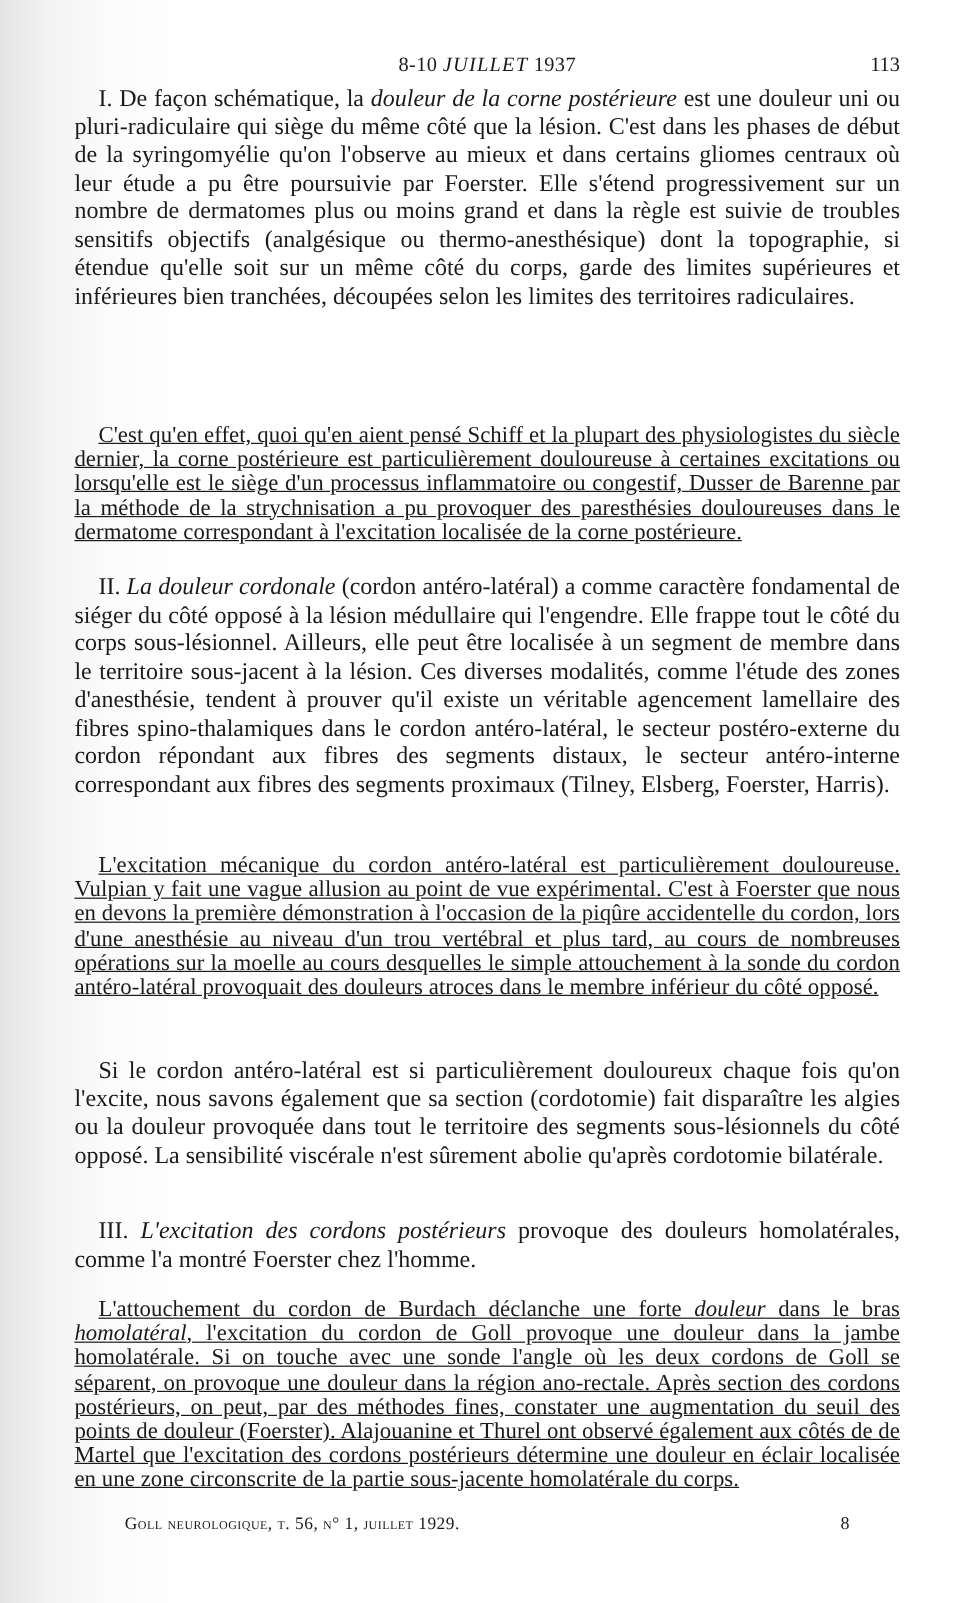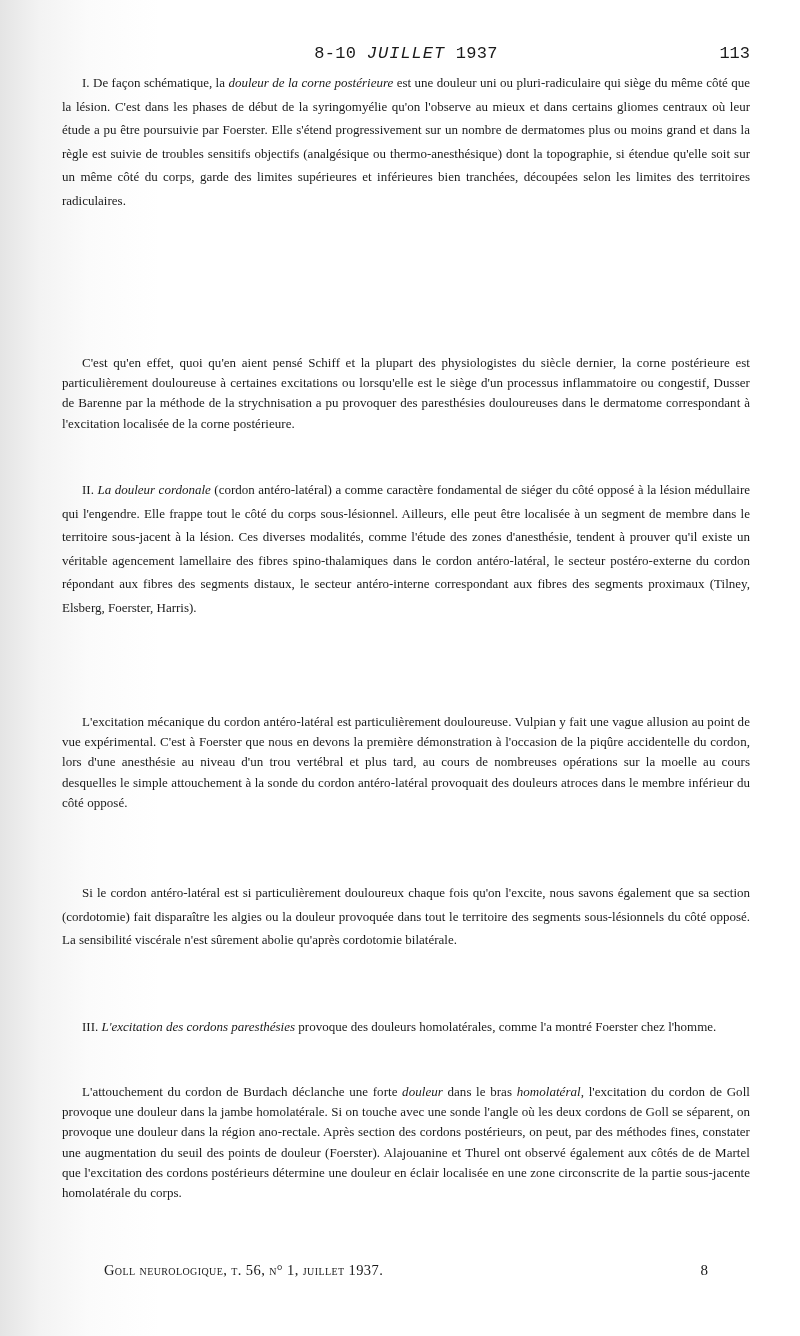--- a/index.html
+++ b/index.html
@@ -7,32 +7,31 @@
     width: 800px; height: 1336px; overflow: hidden;
     background: linear-gradient(to right, #e4e4e4 0px, #f3f3f3 40px, #fbfbfb 90px, #ffffff 160px, #ffffff 100%);
     font-family: "Liberation Serif", "DejaVu Serif", serif;
     color: #1a1a1a;
     position: relative;
   }
   .page { position: absolute; left: 62px; top: 0; width: 688px; }
   .running-head {
     position: absolute; top: 44px; left: 0; width: 688px; height: 24px;
     font-size: 17px;
-    font-family: Liberation Mono, monospace;
   }
   .running-head .title { position: absolute; left: 0; right: 0; text-align: center; letter-spacing: 0.3px; }
   .running-head .title i { letter-spacing: 1px; }
   .running-head .pnum { position: absolute; right: 0; top: 0; }
   .para {
     position: absolute; left: 0; width: 688px;
     text-align: justify; text-align-last: left;
     hyphens: none;
   }
-  .big { font-size: 13px; line-height: 23.5px; }
-  .small { font-size: 13px; line-height: 20.2px; letter-spacing: 0.05px; }
+  .big { font-size: 20px; line-height: 23.5px; }
+  .small { font-size: 19px; line-height: 20.2px; letter-spacing: 0.05px; text-decoration: underline; }
   .indent { text-indent: 20px; }
   .footer {
     position: absolute; top: 1262px; left: 0; width: 688px; height: 22px;
     font-size: 14.5px;
   }
   .footer .src { position: absolute; left: 42px; top: 0; letter-spacing: 0.4px; }
   .footer .sc { font-variant: small-caps; }
   .footer .sheet { position: absolute; right: 42px; top: 0; font-size: 15px; }
 </style>
 </head>
@@ -48,22 +47,22 @@
   <p class="para big indent" style="top:71px; margin:0;"><span>I.</span><span> De façon schématique, la </span><i>douleur de la corne postérieure</i><span> est une douleur uni ou pluri-radiculaire qui siège du même côté que la lésion. C'est dans les phases de début de la syringomyélie qu'on l'observe au mieux et dans certains gliomes centraux où leur étude a pu être poursuivie par Foerster. Elle s'étend progressivement sur un nombre de dermatomes plus ou moins grand et dans la règle est suivie de troubles sensitifs objectifs (analgésique ou thermo-anesthésique) dont la topographie, si étendue qu'elle soit sur un même côté du corps, garde des limites supérieures et inférieures bien tranchées, découpées selon les limites des territoires radiculaires.</span></p>
 
   <p class="para small indent" style="top:353px; margin:0;">C'est qu'en effet, quoi qu'en aient pensé Schiff et la plupart des physiologistes du siècle dernier, la corne postérieure est particulièrement douloureuse à certaines excitations ou lorsqu'elle est le siège d'un processus inflammatoire ou congestif, Dusser de Barenne par la méthode de la strychnisation a pu provoquer des paresthésies douloureuses dans le dermatome correspondant à l'excitation localisée de la corne postérieure.</p>
 
   <p class="para big indent" style="top:478px; margin:0;"><span>II.</span><span> </span><i>La douleur cordonale</i><span> (cordon antéro-latéral) a comme caractère fondamental de siéger du côté opposé à la lésion médullaire qui l'engendre. Elle frappe tout le côté du corps sous-lésionnel. Ailleurs, elle peut être localisée à un segment de membre dans le territoire sous-jacent à la lésion. Ces diverses modalités, comme l'étude des zones d'anesthésie, tendent à prouver qu'il existe un véritable agencement lamellaire des fibres spino-thalamiques dans le cordon antéro-latéral, le secteur postéro-externe du cordon répondant aux fibres des segments distaux, le secteur antéro-interne correspondant aux fibres des segments proximaux (Tilney, Elsberg, Foerster, Harris).</span></p>
 
   <p class="para small indent" style="top:712px; margin:0;">L'excitation mécanique du cordon antéro-latéral est particulièrement douloureuse. Vulpian y fait une vague allusion au point de vue expérimental. C'est à Foerster que nous en devons la première démonstration à l'occasion de la piqûre accidentelle du cordon, lors d'une anesthésie au niveau d'un trou vertébral et plus tard, au cours de nombreuses opérations sur la moelle au cours desquelles le simple attouchement à la sonde du cordon antéro-latéral provoquait des douleurs atroces dans le membre inférieur du côté opposé.</p>
 
   <p class="para big indent" style="top:881px; margin:0;">Si le cordon antéro-latéral est si particulièrement douloureux chaque fois qu'on l'excite, nous savons également que sa section (cordotomie) fait disparaître les algies ou la douleur provoquée dans tout le territoire des segments sous-lésionnels du côté opposé. La sensibilité viscérale n'est sûrement abolie qu'après cordotomie bilatérale.</p>
 
-  <p class="para big indent" style="top:1015px; margin:0;"><span>III.</span><span> </span><i>L'excitation des cordons paresthésies</i><span> provoque des douleurs homolatérales, comme l'a montré Foerster chez l'homme.</span></p>
+  <p class="para big indent" style="top:1015px; margin:0;"><span>III.</span><span> </span><i>L'excitation des cordons postérieurs</i><span> provoque des douleurs homolatérales, comme l'a montré Foerster chez l'homme.</span></p>
 
   <p class="para small indent" style="top:1082px; margin:0;"><span>L'attouchement du cordon de Burdach déclanche une forte </span><i>douleur</i><span> dans le bras </span><i>homolatéral</i><span>, l'excitation du cordon de Goll provoque une douleur dans la jambe homolatérale. Si on touche avec une sonde l'angle où les deux cordons de Goll se séparent, on provoque une douleur dans la région ano-rectale. Après section des cordons postérieurs, on peut, par des méthodes fines, constater une augmentation du seuil des points de douleur (Foerster). Alajouanine et Thurel ont observé également aux côtés de de Martel que l'excitation des cordons postérieurs détermine une douleur en éclair localisée en une zone circonscrite de la partie sous-jacente homolatérale du corps.</span></p>
 
   <div class="footer">
-    <div class="src"><span class="sc">Goll neurologique</span>, <span class="sc">t.</span> <span>56</span>, <span class="sc">n°</span> <span>1</span>, <span class="sc">juillet</span> <span>1937.</span></div>
+    <div class="src"><span class="sc">Goll neurologique</span>, <span class="sc">t.</span> <span>56</span>, <span class="sc">n°</span> <span>1</span>, <span class="sc">juillet</span> <span>1929.</span></div>
     <div class="sheet">8</div>
   </div>
 
 </div>
 
 </body></html>

